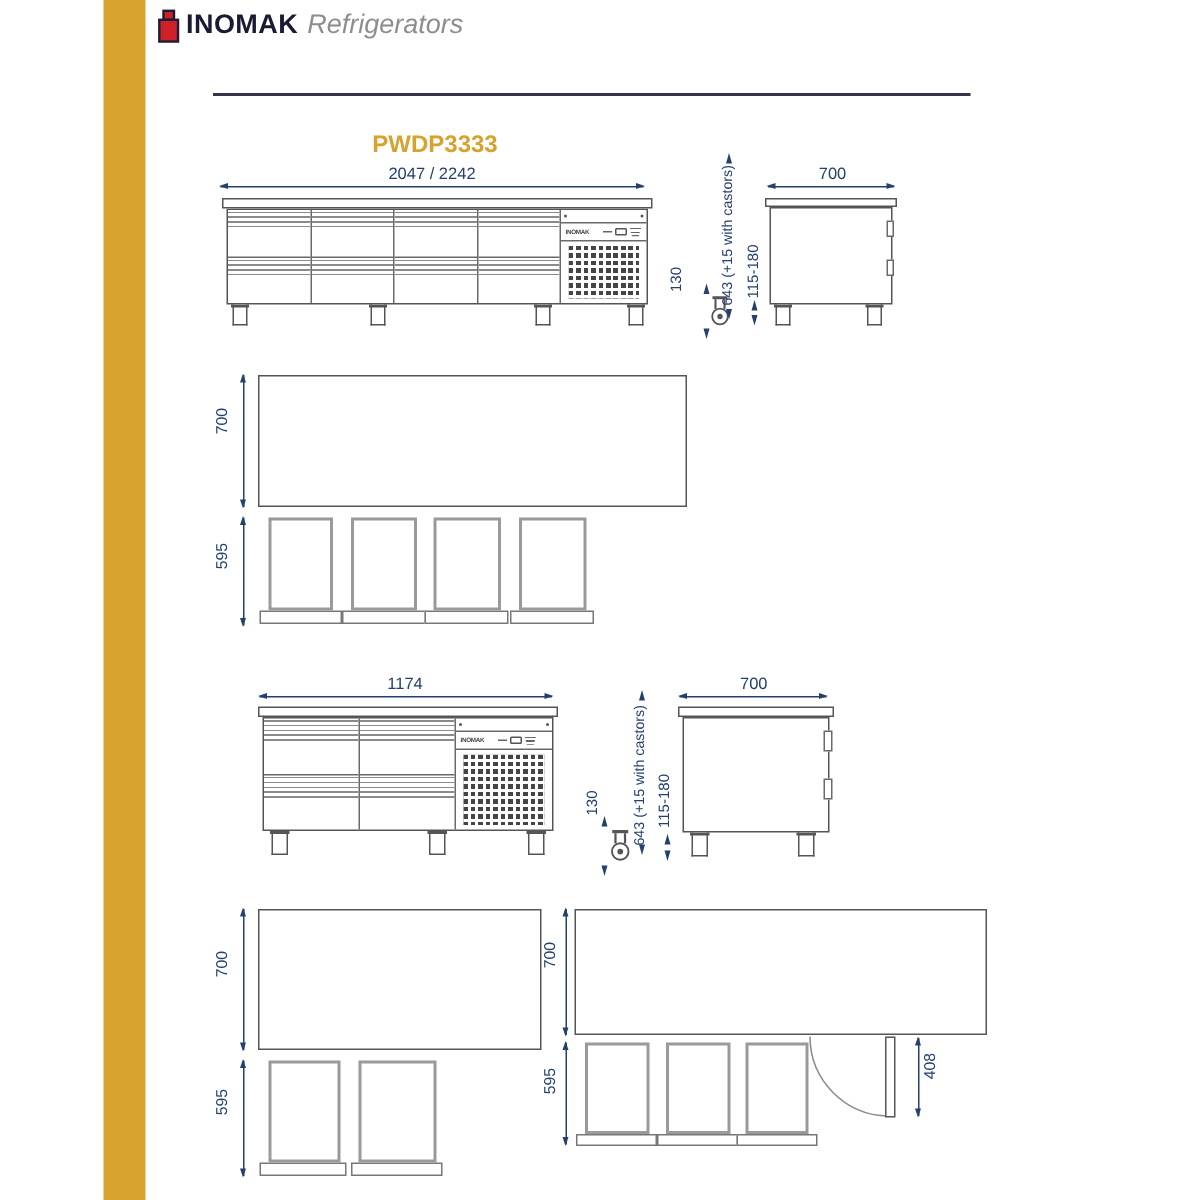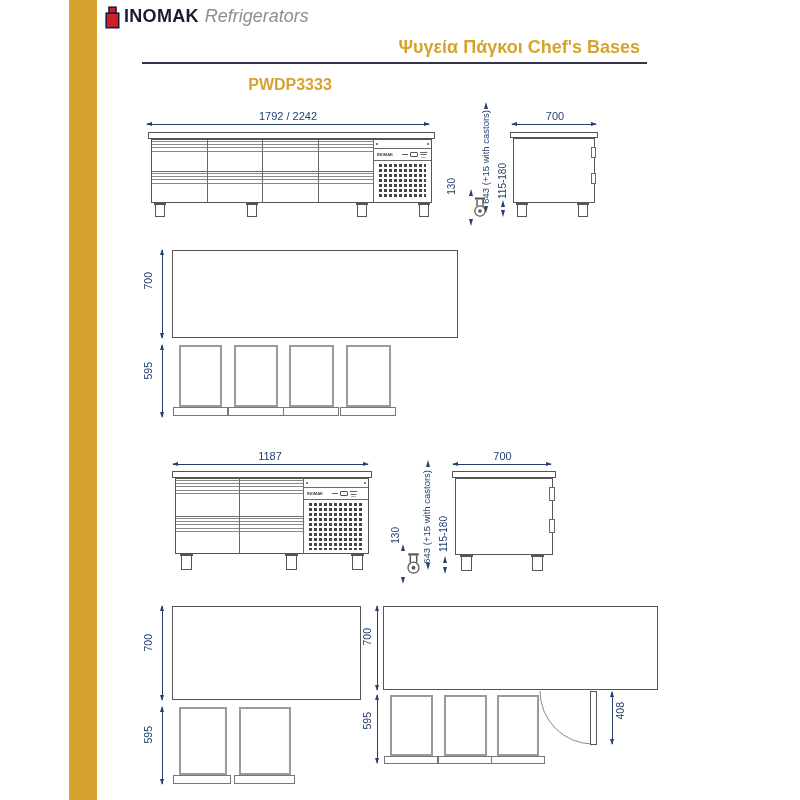--- a/index.html
+++ b/index.html
@@ -74,27 +74,26 @@
   <div class="gold-bar"></div>
 
   <svg style="left:105px;top:6px" width="15" height="23" viewBox="0 0 15 23">
     <rect x="4" y="1.2" width="7" height="6" fill="#CE2029" stroke="#1d1d35" stroke-width="1.6"></rect>
     <rect x="1.2" y="7.2" width="12.5" height="14.5" fill="#CE2029" stroke="#1d1d35" stroke-width="1.6"></rect>
   </svg>
   <div class="brand-row">
     <span class="brand">INOMAK</span>
     <span class="brand-suffix">Refrigerators</span>
   </div>
-  <div class="category-title">Ψυγεία Πάγκοι Chef's Bases</div>
   <div class="rule"></div>
 
-  <div class="model-title" style="left:140px;top:76px;width:300px">PWDP3333</div>
-
-  <div>
-    <div class="dimlabel" style="left:238px;top:110px;width:100px">1792 / 2242</div>
+  <div class="model-title" style="left:140px;top:88px;width:300px">PWDP3333</div>
+
+  <div>
+    <div class="dimlabel" style="left:238px;top:110px;width:100px">2047 / 2242</div>
     <div class="hdim" style="left:147px;top:124px;width:282px">
         <i class="a-l"></i>
         <i class="a-r"></i>
       </div>
 
     <div class="band" style="left:148px;top:132px;width:287px;height:7px"></div>
     <div class="bodybox" style="left:151px;top:139px;width:281px;height:64px;grid-template-columns:repeat(4,1fr) 57px">
       <div class="fsec">
         <div class="fdrawer top">
             <div class="rails"></div>
@@ -201,21 +200,21 @@
     <div class="pdrawer" style="left:289px;top:345px;width:45px;height:62px"></div>
     <div class="pdrawer" style="left:346px;top:345px;width:45px;height:62px"></div>
     <div class="pbase" style="left:173px;top:407px;width:55px;height:9px"></div>
     <div class="pbase" style="left:228px;top:407px;width:56px;height:9px"></div>
     <div class="pbase" style="left:283px;top:407px;width:56px;height:9px"></div>
     <div class="pbase" style="left:340px;top:407px;width:56px;height:9px"></div>
   </div>
 
 
   <div>
-    <div class="dimlabel" style="left:230px;top:450px;width:80px">1187</div>
+    <div class="dimlabel" style="left:230px;top:450px;width:80px">1174</div>
     <div class="hdim" style="left:173px;top:464px;width:195px">
         <i class="a-l"></i>
         <i class="a-r"></i>
       </div>
 
     <div class="band" style="left:172px;top:471px;width:200px;height:7px"></div>
     <div class="bodybox" style="left:175px;top:478px;width:194px;height:76px;grid-template-columns:repeat(2,1fr) 64px">
       <div class="fsec">
         <div class="fdrawer top">
             <div class="rails" style="height:14px"></div>

